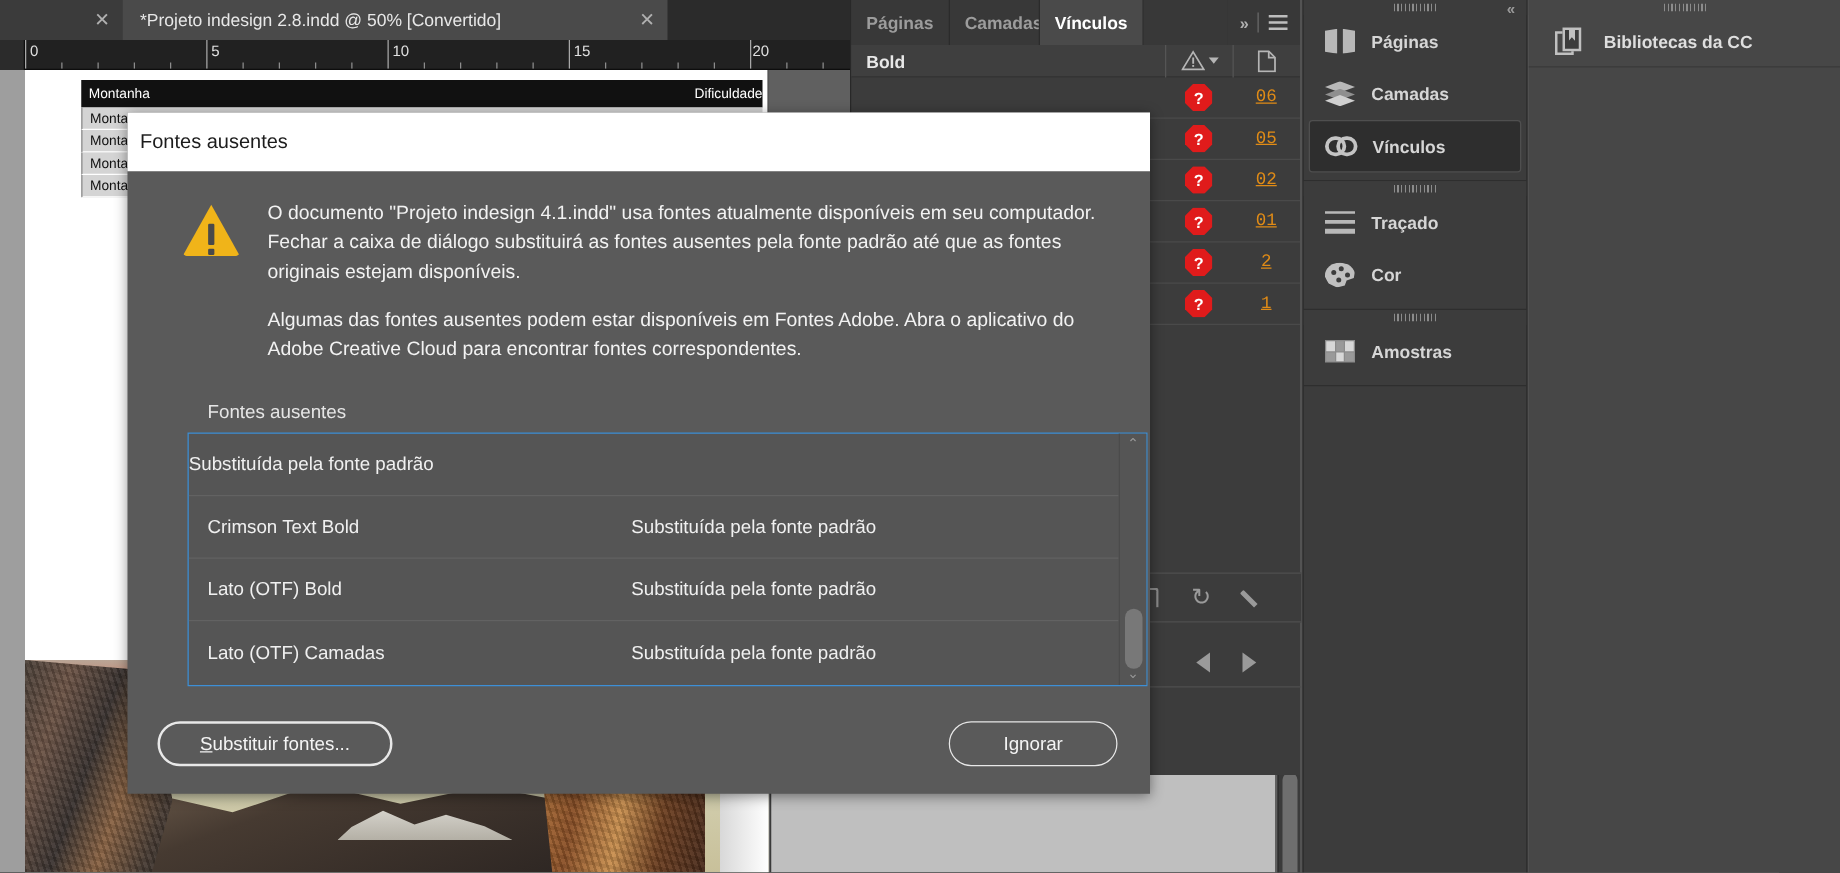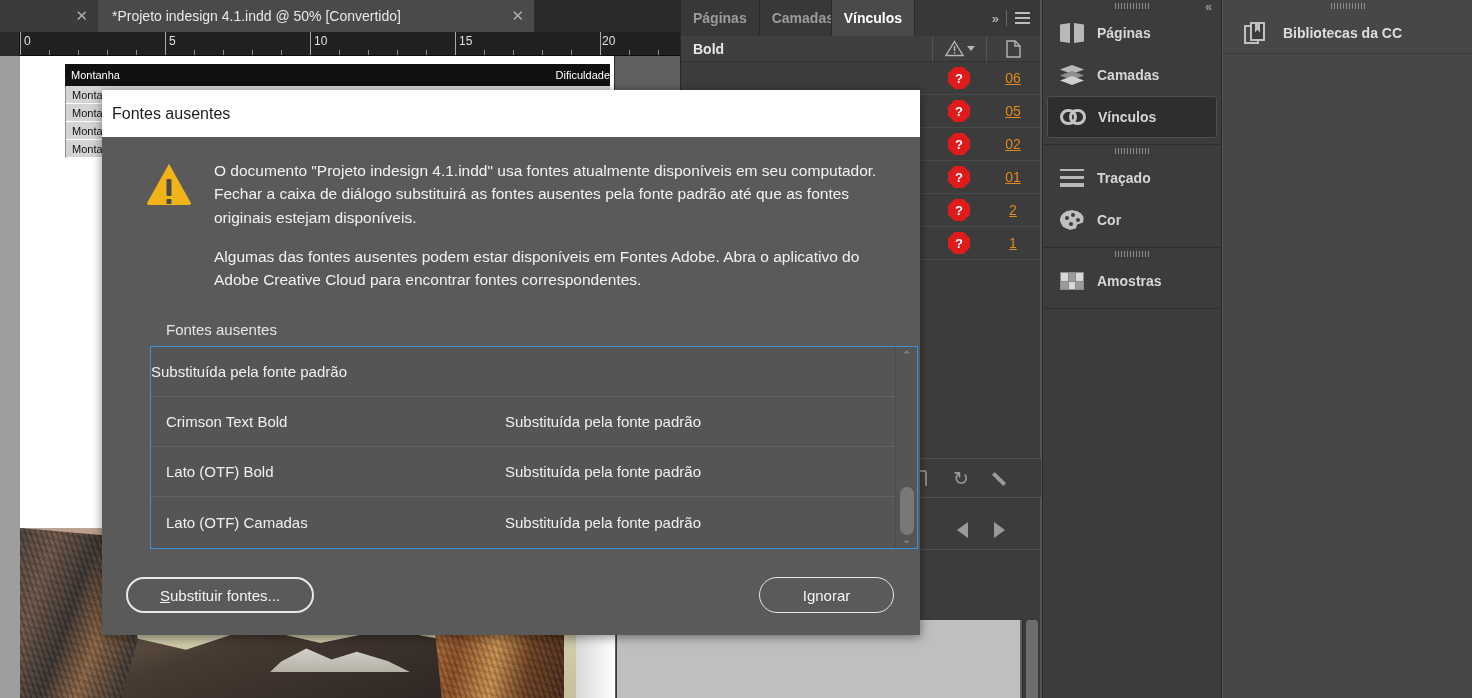--- a/index.html
+++ b/index.html
@@ -176,20 +176,21 @@
   .lr-warn { width: 54px; display: flex; justify-content: center; align-items: center; }
   .oct {
     width: 22px; height: 22px; background: #e01b1b;
     clip-path: polygon(30% 0, 70% 0, 100% 30%, 100% 70%, 70% 100%, 30% 100%, 0 70%, 0 30%);
     display: flex; align-items: center; justify-content: center;
     color: #fff; font-size: 13px; font-weight: bold; line-height: 1;
   }
   .lr-page {
     width: 54px; text-align: center; font-size: 14px; color: #e08b16;
     text-decoration: underline;
+    font-family: Liberation Mono, monospace;
   }
 
   .links-toolbar {
     position: absolute; left: 0; bottom: 122px; width: 360px; height: 40px;
     display: flex; align-items: center; justify-content: flex-end; gap: 26px;
     padding-right: 28px;
     border-top: 1px solid #4f4f4f; border-bottom: 1px solid #4f4f4f;
     background: #3c3c3c;
   }
   .ic-chain {
@@ -392,21 +393,21 @@
 <body>
 
 <div id="app">
 
   <div class="tabbar">
     <div class="doc-tab partial">
       <span class="tab-label">rtido]</span>
       <span class="tab-close">✕</span>
     </div>
     <div class="doc-tab active">
-      <span class="tab-label">*Projeto indesign 4.1.indd @ 50% [Convertido]</span>
+      <span class="tab-label">*Projeto indesign 2.8.indd @ 50% [Convertido]</span>
       <span class="tab-close">✕</span>
     </div>
   </div>
 
   <div class="ruler-h" id="ruler">
       <div class="rtick major" style="left: 20px;"></div>
       <div class="rtick minor" style="left: 49px;"></div>
       <div class="rtick minor" style="left: 78px;"></div>
       <div class="rtick minor" style="left: 107px;"></div>
       <div class="rtick minor" style="left: 136px;"></div>

